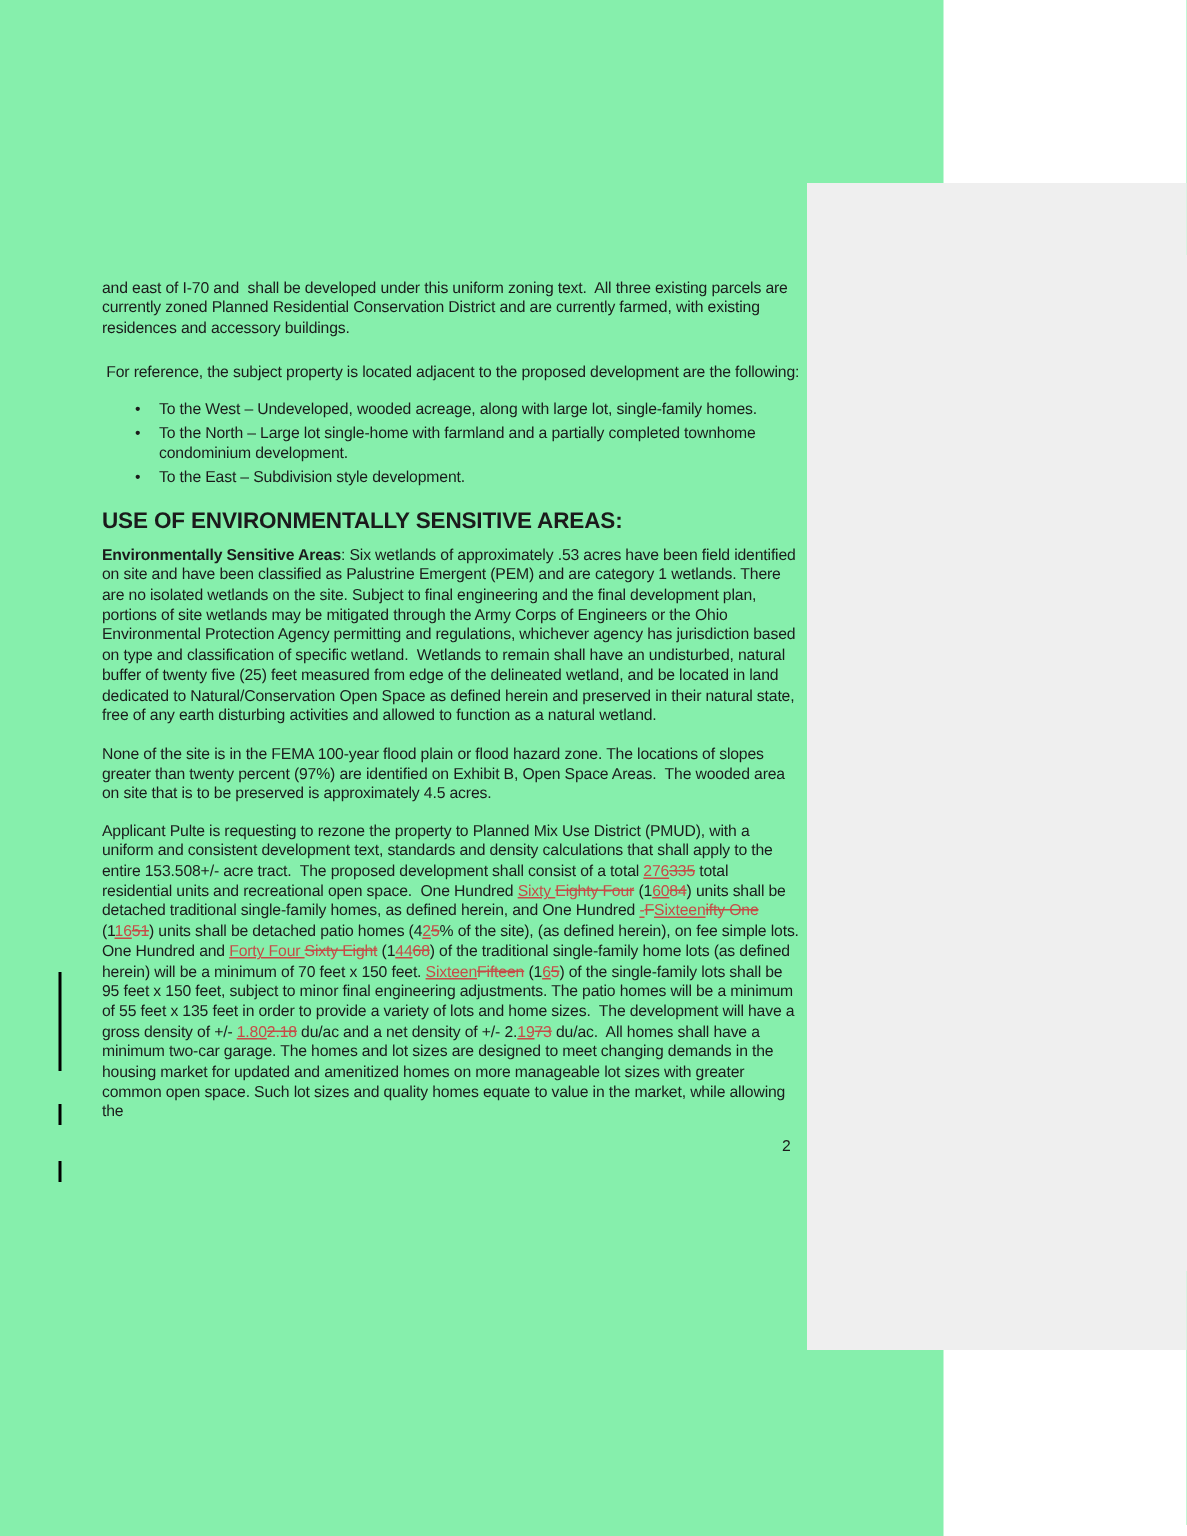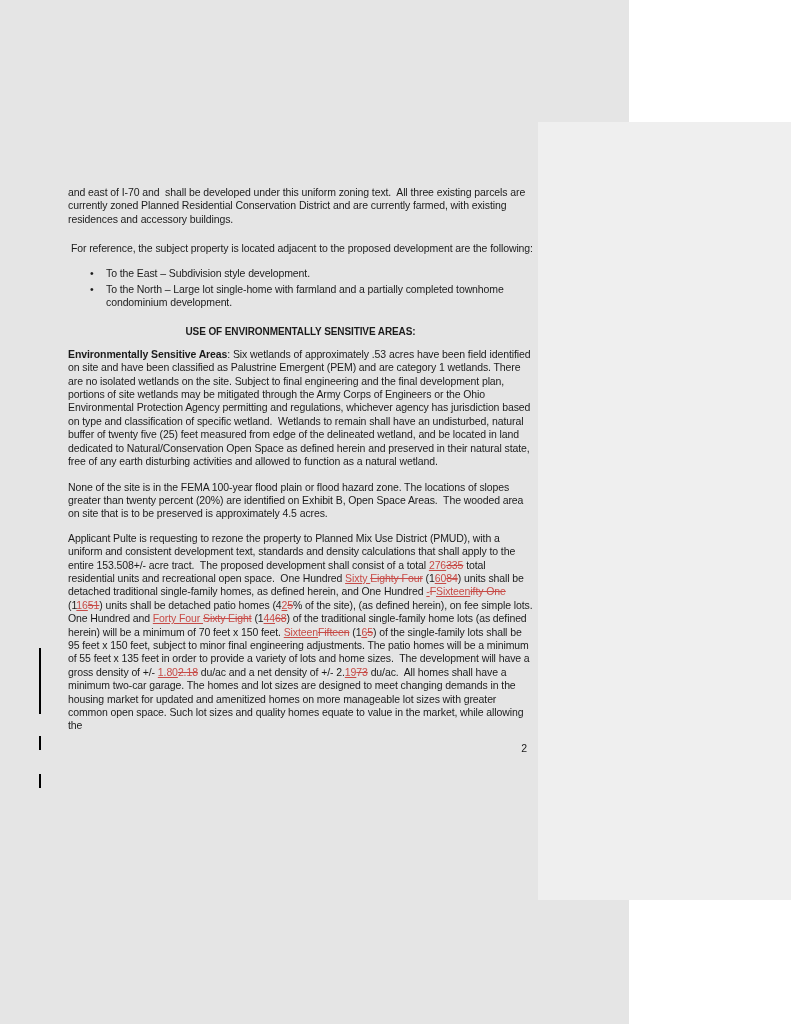--- a/index.html
+++ b/index.html
@@ -5,47 +5,47 @@
   :root { --red: #c74b47; --panel: #efefef; --ink: #1b1b1b; }
   * { box-sizing: border-box; }
   html, body { margin: 0; padding: 0; }
   body {
     width: 791px; height: 1024px;
     background: #ffffff;
     font-family: "Liberation Sans", sans-serif;
     color: var(--ink);
     overflow: hidden;
   }
-  .page { position: absolute; left: 0; top: 0; width: 629px; height: 1024px; background: #e5e5e5; }
+  .page { position: absolute; left: 0; top: 0; width: 629px; height: 1024px; background: #86efac; }
 
   .gray-panel {
     position: absolute; left: 538px; top: 122px;
     width: 253px; height: 778px;
     background: var(--panel);
   }
 
   .change-bar { position: absolute; left: 39px; width: 2px; background: #000; }
   .change-bar.bar-1 { top: 648px; height: 66px; }
   .change-bar.bar-2 { top: 736px; height: 14px; }
   .change-bar.bar-3 { top: 774px; height: 14px; }
 
   .content {
     position: absolute; left: 68px; top: 186px; width: 465px;
     font-size: 10.5px; line-height: 13.4px; letter-spacing: -0.1px;
     text-align: left;
   }
   .content p { margin: 0; white-space: pre-wrap; }
   .p-intro     { margin-bottom: 16px !important; }
-  .p-reference { margin-bottom: 11px !important; text-align: center; }
+  .p-reference { margin-bottom: 11px !important; }
   .adjacency-list { list-style: none; margin: 0 0 16px 0; padding: 0; }
   .adjacency-list li { position: relative; padding-left: 38px; margin-bottom: 2.6px; }
   .adjacency-list li::before { content: "\2022"; position: absolute; left: 22px; top: 0; }
   .doc-heading {
-    margin: 0 0 9px 0; font-size: 10px; line-height: 13.4px;
-    font-weight: bold; text-align: center; letter-spacing: -0.1px;
+    margin: 0 0 9px 0; font-size: 15px; line-height: 13.4px;
+    font-weight: bold; text-align: left; letter-spacing: -0.1px;
   }
   .p-env   { margin-bottom: 12px !important; }
   .p-fema  { margin-bottom: 11px !important; }
   .p-any   { margin-bottom: 4px  !important; }
   .h-density { margin-bottom: 7px; }
   .p-density { margin-bottom: 0 !important; }
 
   .run-normal { }
   .run-bold { font-weight: bold; }
   .run-ins { color: var(--red); text-decoration: underline; text-decoration-color: var(--red); }
@@ -64,29 +64,30 @@
   <div class="change-bar bar-2"></div>
   <div class="change-bar bar-3"></div>
 
   <div class="content">
 
     <p class="p-intro">and east of I-70 and  shall be developed under this uniform zoning text.  All three existing parcels are currently zoned Planned Residential Conservation District and are currently farmed, with existing residences and accessory buildings.</p>
 
     <p class="p-reference"> For reference, the subject property is located adjacent to the proposed development are the following:</p>
 
     <ul class="adjacency-list">
+        <li>To the West – Undeveloped, wooded acreage, along with large lot, single-family homes.</li>
+        <li>To the North – Large lot single-home with farmland and a partially completed townhome condominium development.</li>
         <li>To the East – Subdivision style development.</li>
-        <li>To the North – Large lot single-home with farmland and a partially completed townhome condominium development.</li>
       </ul>
 
     <h2 class="doc-heading h-env">USE OF ENVIRONMENTALLY SENSITIVE AREAS:</h2>
 
     <p class="p-env"><span class="run-bold">Environmentally Sensitive Areas</span><span class="run-normal">: Six wetlands of approximately .53 acres have been field identified on site and have been classified as Palustrine Emergent (PEM) and are category 1 wetlands. There are no isolated wetlands on the site. Subject to final engineering and the final development plan, portions of site wetlands may be mitigated through the Army Corps of Engineers or the Ohio Environmental Protection Agency permitting and regulations, whichever agency has jurisdiction based on type and classification of specific wetland.  Wetlands to remain shall have an undisturbed, natural buffer of twenty five (25) feet measured from edge of the delineated wetland, and be located in land dedicated to Natural/Conservation Open Space as defined herein and preserved in their natural state, free of any earth disturbing activities and allowed to function as a natural wetland.</span></p>
 
-    <p class="p-fema">None of the site is in the FEMA 100-year flood plain or flood hazard zone. The locations of slopes greater than twenty percent (20%) are identified on Exhibit B, Open Space Areas.  The wooded area on site that is to be preserved is approximately 4.5 acres.</p>
+    <p class="p-fema">None of the site is in the FEMA 100-year flood plain or flood hazard zone. The locations of slopes greater than twenty percent (97%) are identified on Exhibit B, Open Space Areas.  The wooded area on site that is to be preserved is approximately 4.5 acres.</p>
 
 
 
     <p class="p-density"><span class="run-normal">Applicant Pulte is requesting to rezone the property to Planned Mix Use District (PMUD), with a uniform and consistent development text, standards and density calculations that shall apply to the entire 153.508+/- acre tract.  The proposed development shall consist of a total </span><span class="run-ins">276</span><span class="run-del">335</span><span class="run-normal"> total residential units and recreational open space.  One Hundred </span><span class="run-ins">Sixty </span><span class="run-del">Eighty Four</span><span class="run-normal"> (1</span><span class="run-ins">60</span><span class="run-del">84</span><span class="run-normal">) units shall be detached traditional single-family homes, as defined herein, and One Hundred </span><span class="run-ins">-</span><span class="run-del">F</span><span class="run-ins">Sixteen</span><span class="run-del">ifty One</span><span class="run-normal"> (1</span><span class="run-ins">16</span><span class="run-del">51</span><span class="run-normal">) units shall be detached patio homes (4</span><span class="run-ins">2</span><span class="run-del">5</span><span class="run-normal">% of the site), (as defined herein), on fee simple lots.  One Hundred and </span><span class="run-ins">Forty Four </span><span class="run-del">Sixty Eight</span><span class="run-normal"> (1</span><span class="run-ins">44</span><span class="run-del">68</span><span class="run-normal">) of the traditional single-family home lots (as defined herein) will be a minimum of 70 feet x 150 feet. </span><span class="run-ins">Sixteen</span><span class="run-del">Fifteen</span><span class="run-normal"> (1</span><span class="run-ins">6</span><span class="run-del">5</span><span class="run-normal">) of the single-family lots shall be 95 feet x 150 feet, subject to minor final engineering adjustments. The patio homes will be a minimum of 55 feet x 135 feet in order to provide a variety of lots and home sizes.  The development will have a gross density of +/- </span><span class="run-ins">1.80</span><span class="run-del">2.18</span><span class="run-normal"> du/ac and a net density of +/- 2.</span><span class="run-ins">19</span><span class="run-del">73</span><span class="run-normal"> du/ac.  All homes shall have a minimum two-car garage. The homes and lot sizes are designed to meet changing demands in the housing market for updated and amenitized homes on more manageable lot sizes with greater common open space. Such lot sizes and quality homes equate to value in the market, while allowing the</span></p>
 
     <div class="page-number">2</div>
 
   </div>
 </div>
 

